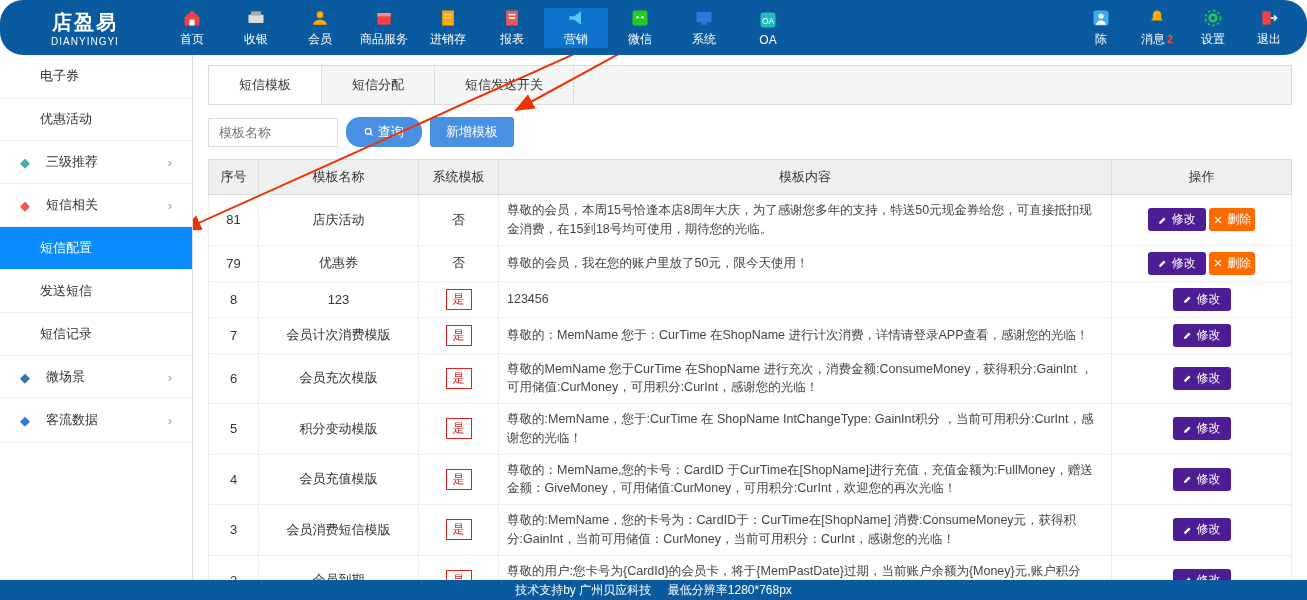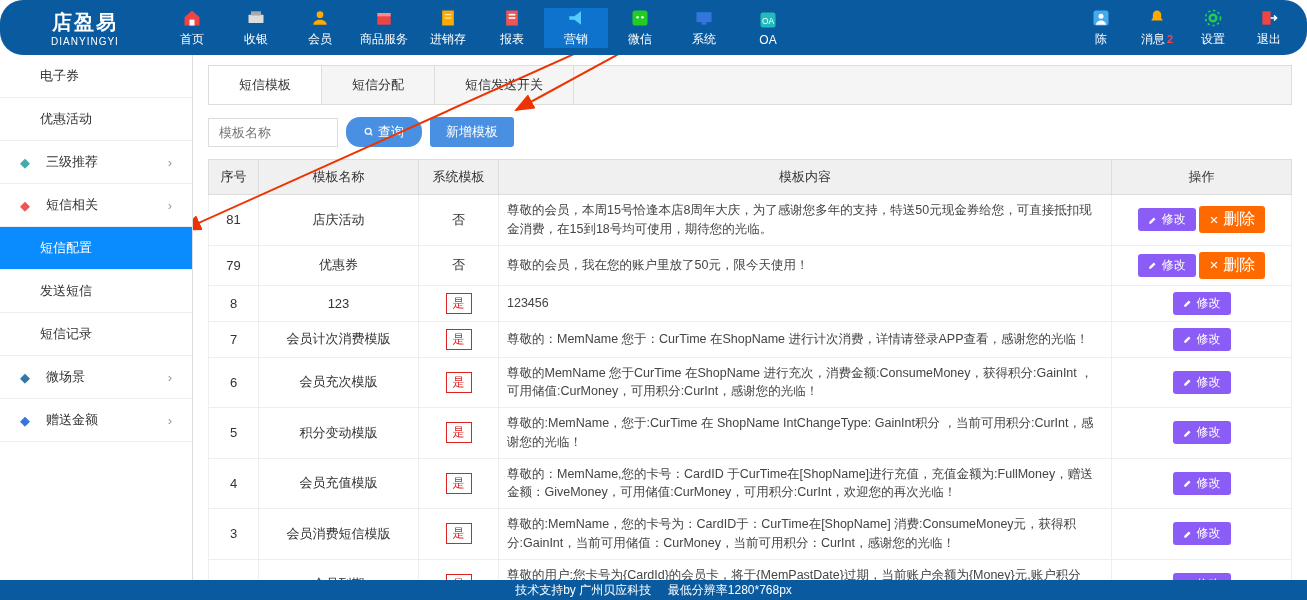--- a/index.html
+++ b/index.html
@@ -32,22 +32,22 @@
     
     .tabs { display: flex; border: 1px solid #ddd; background: #f5f5f5; }
     .tab { padding: 10px 30px; cursor: pointer; border-right: 1px solid #ddd; }
     .tab.active { background: #fff; }
     
     .toolbar { display: flex; padding: 12px 0; gap: 8px; align-items: center; }
     .input-search { border: 1px solid #ddd; padding: 6px 10px; width: 130px; font-size: 13px; }
     .btn { padding: 6px 16px; border: none; border-radius: 3px; cursor: pointer; color: #fff; font-size: 13px; display: inline-flex; align-items: center; gap: 4px; }
     .btn-primary { background: #4a90e2; }
     .btn-query { background: #4a90e2; border-radius: 14px; padding: 6px 18px; }
-    .btn-green { background: #8b5cf6; padding: 3px 10px; font-size: 12px; }
-    .btn-orange { background: #ff6a00; padding: 3px 10px; font-size: 16px; text-align: center; }
+    .btn-green { background: #4c1d95; padding: 3px 10px; font-size: 12px; }
+    .btn-orange { background: #ff6a00; padding: 3px 4px; font-size: 12px; text-align: center; }
     
     table { width: 100%; border-collapse: collapse; }
     th { background: #f0f0f0; padding: 8px; border: 1px solid #ddd; font-weight: normal; font-size: 13px; }
     td { padding: 6px 8px; border: 1px solid #eee; font-size: 13px; vertical-align: middle; }
     td.center { text-align: center; }
     .sys-yes { color: #d22; border: 1px solid #d22; display: inline-block; padding: 1px 6px; font-size: 12px; }
     .content-cell { font-size: 12.5px; line-height: 1.5; color: #444; }
     .op-cell { text-align: center; white-space: nowrap; }
     
     .footer { background: #0a5aa0; color: #fff; text-align: center; height: 28px; line-height: 20px; font-size: 12px; }
@@ -226,21 +226,21 @@
       <div class="side-item lv2">
         <span>短信记录</span>
       </div>
       <div class="side-item lv1">
         <span class="side-icon" style="color:#37a">◆</span>
         <span>微场景</span>
         <span class="side-expand">›</span>
       </div>
       <div class="side-item lv1">
         <span class="side-icon" style="color:#37d">◆</span>
-        <span>赠送金额</span>
+        <span>客流数据</span>
         <span class="side-expand">›</span>
       </div>
     </div>
 
   <div class="content">
     <svg class="arrows-overlay" width="800" height="250">
       <defs>
           <marker id="ah" markerWidth="10" markerHeight="8" refX="9" refY="4" orient="auto">
             <polygon points="0 0, 10 4, 0 8" fill="#e30"></polygon>
           </marker>

